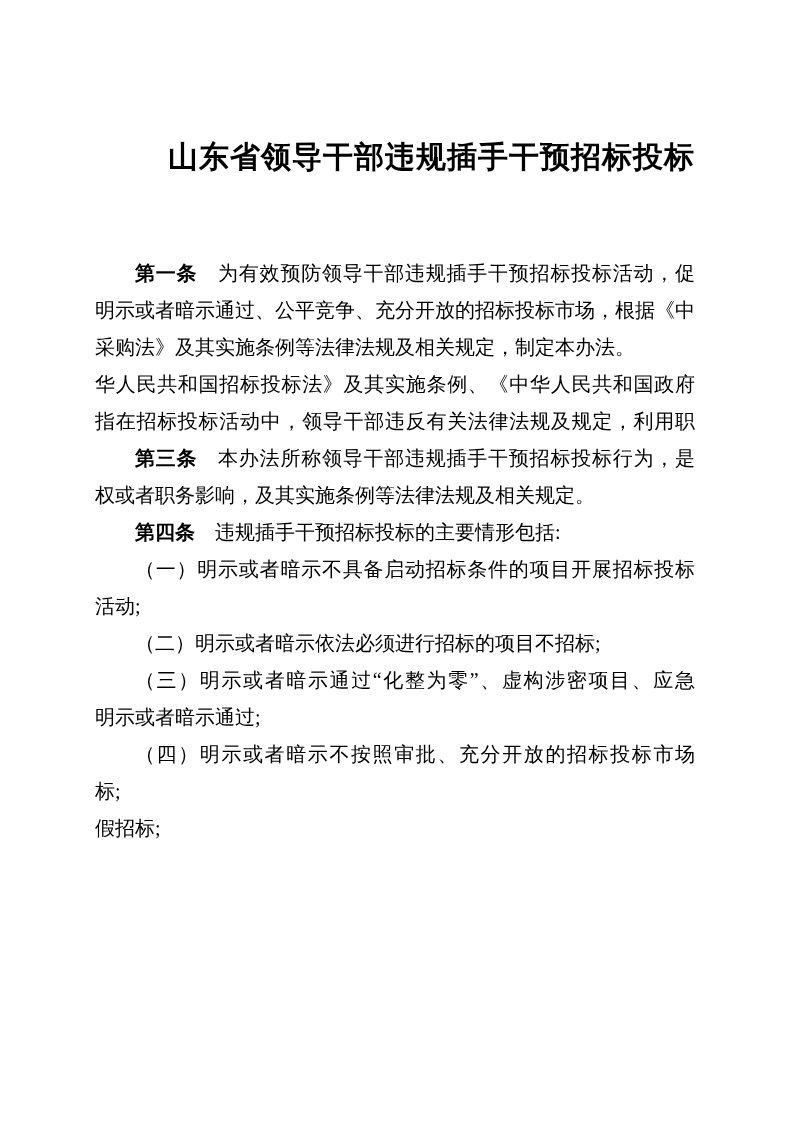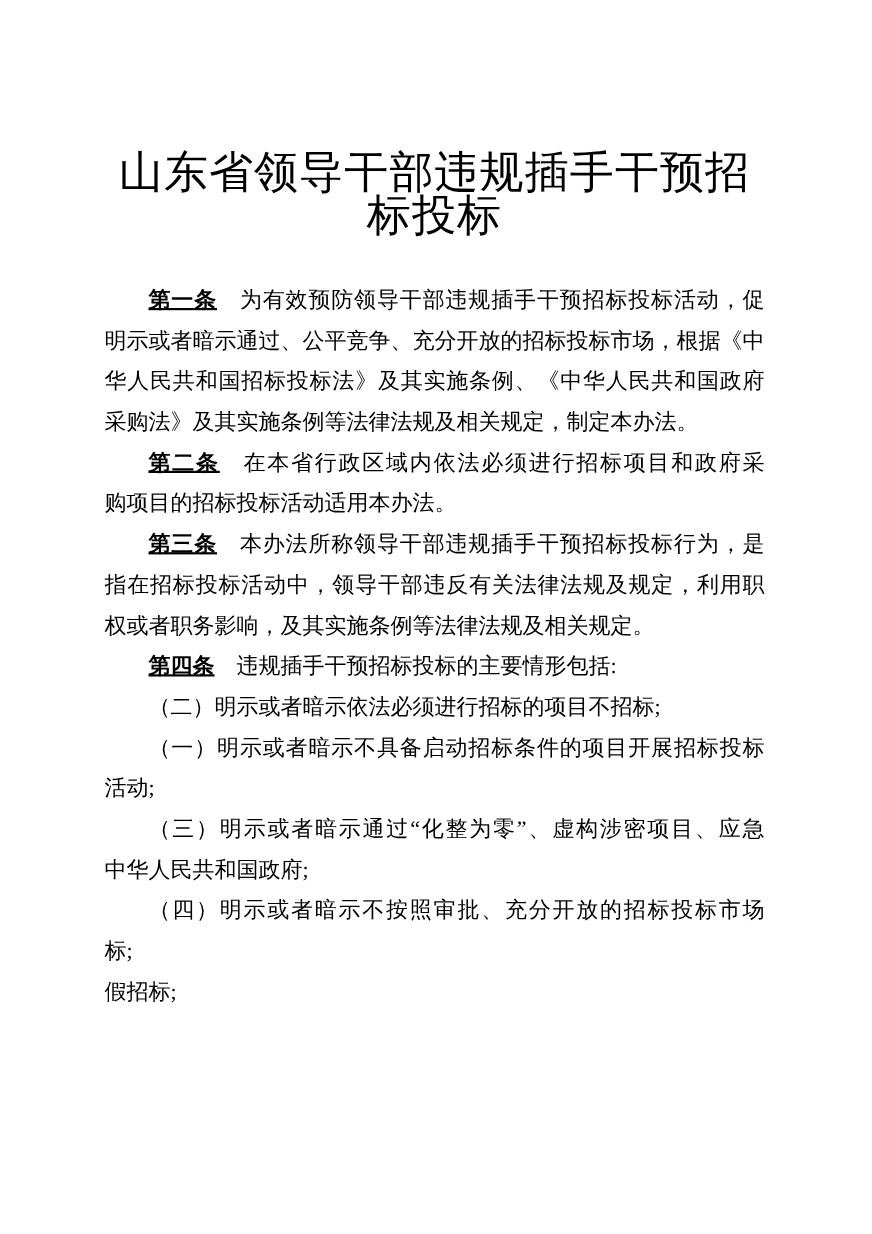--- a/index.html
+++ b/index.html
@@ -16,23 +16,23 @@
     color: #000000;
     font-family: "Liberation Serif", "DejaVu Serif", serif;
     overflow: hidden;
   }
   .doc-title {
     position: absolute;
     top: 137px;
     left: 95px;
     width: 600px;
     margin: 0;
-    text-align: center;
-    font-size: 40px;
-    font-weight: normal;
+    text-align: right;
+    font-size: 30px;
+    font-weight: bold;
     line-height: 39px;
     letter-spacing: 1px;
   }
   .doc-body {
     position: absolute;
     top: 255px;
     left: 95px;
     width: 600px;
     font-size: 20px;
   }
@@ -49,59 +49,54 @@
   .line.full {
     text-align: justify;
     text-align-last: justify;
     -moz-text-align-last: justify;
   }
   .line.indent {
     padding-left: 40px; 
   }
   .line b {
     font-weight: bold;
-    text-decoration: underline;
   }
 </style>
 </head>
 <body>
 
 <div class="page" style="background: rgb(255, 255, 255); color: rgb(0, 0, 0);">
   <h1 class="doc-title">
     <div class="title-line">山东省领导干部违规插手干预招标投标</div>
   </h1>
   <div class="doc-body" id="doc-body">
       <div class="para">
         <div class="line indent full"><b>第一条</b>　为有效预防领导干部违规插手干预招标投标活动，促</div>
         <div class="line full">明示或者暗示通过、公平竞争、充分开放的招标投标市场，根据《中</div>
+        <div class="line">采购法》及其实施条例等法律法规及相关规定，制定本办法。</div>
         <div class="line full">华人民共和国招标投标法》及其实施条例、《中华人民共和国政府</div>
-        <div class="line">采购法》及其实施条例等法律法规及相关规定，制定本办法。</div>
       </div>
       <div class="para">
-        <div class="line indent full"><b>第二条</b>　在本省行政区域内依法必须进行招标项目和政府采</div>
-        <div class="line">购项目的招标投标活动适用本办法。</div>
-      </div>
-      <div class="para">
+        <div class="line full">指在招标投标活动中，领导干部违反有关法律法规及规定，利用职</div>
         <div class="line indent full"><b>第三条</b>　本办法所称领导干部违规插手干预招标投标行为，是</div>
-        <div class="line full">指在招标投标活动中，领导干部违反有关法律法规及规定，利用职</div>
         <div class="line">权或者职务影响，及其实施条例等法律法规及相关规定。</div>
       </div>
       <div class="para">
         <div class="line indent"><b>第四条</b>　违规插手干预招标投标的主要情形包括:</div>
       </div>
       <div class="para">
-        <div class="line indent">（二）明示或者暗示依法必须进行招标的项目不招标;</div>
-      </div>
-      <div class="para">
         <div class="line indent full">（一）明示或者暗示不具备启动招标条件的项目开展招标投标</div>
         <div class="line">活动;</div>
       </div>
       <div class="para">
+        <div class="line indent">（二）明示或者暗示依法必须进行招标的项目不招标;</div>
+      </div>
+      <div class="para">
         <div class="line indent full">（三）明示或者暗示通过“化整为零”、虚构涉密项目、应急</div>
-        <div class="line">中华人民共和国政府;</div>
+        <div class="line">明示或者暗示通过;</div>
       </div>
       <div class="para">
         <div class="line indent full">（四）明示或者暗示不按照审批、充分开放的招标投标市场</div>
         <div class="line">标;</div>
       </div>
       <div class="para">
         <div class="line">假招标;</div>
       </div>
     </div>
 </div>

